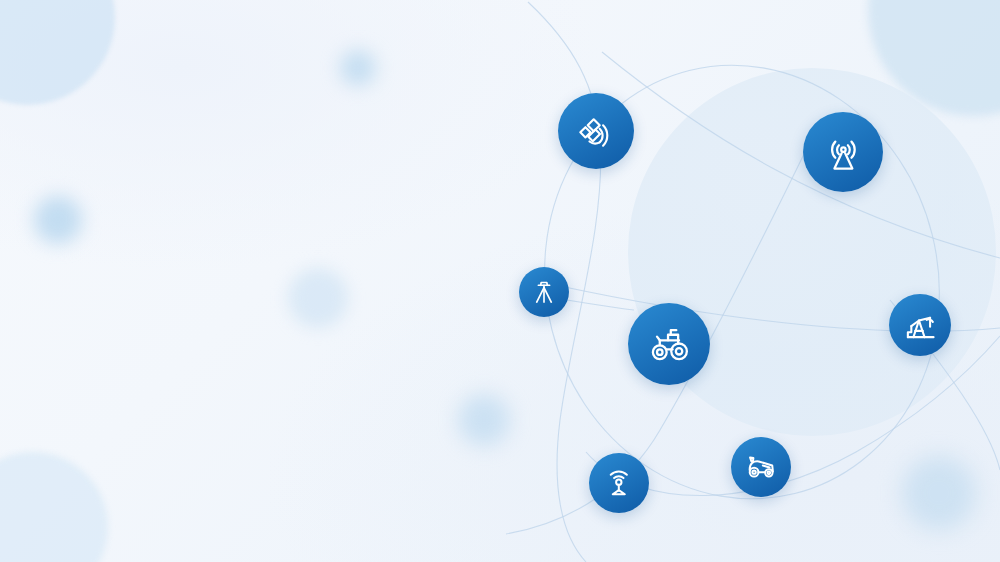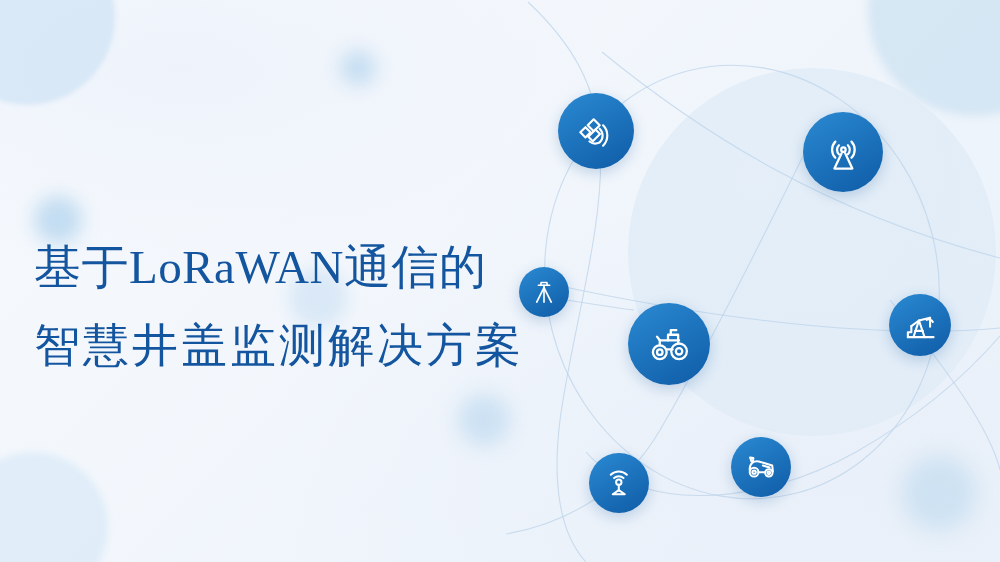--- a/index.html
+++ b/index.html
@@ -117,24 +117,20 @@
     <ellipse cx="742" cy="282" rx="196" ry="218" transform="rotate(-14 742 282)"></ellipse>
     <path d="M528 2 C 575 46, 596 88, 600 140 C 606 224, 572 330, 560 420 C 552 484, 560 534, 586 562"></path>
     <path d="M602 52 C 700 132, 824 212, 1000 258"></path>
     <path d="M560 286 C 700 316, 870 340, 1000 328"></path>
     <path d="M806 150 C 760 244, 706 352, 660 430 C 630 482, 576 522, 506 534"></path>
     <path d="M586 452 C 640 514, 760 506, 856 452 C 930 410, 974 366, 1000 336"></path>
     <path d="M890 300 C 946 368, 990 428, 1000 470"></path>
     <path d="M520 292 C 566 300, 600 306, 634 310"></path>
   </svg>
 
-  <div class="title-block">
-    <div class="title-line l1" style="color: rgb(20, 85, 159);">基于LoRaWAN通信的</div>
-    <div class="title-line l2" style="color: rgb(20, 85, 159);">智慧井盖监测解决方案</div>
-  </div>
 
   <div class="node" id="n-satellite" title="卫星通信" style="left: 558px; top: 93px; width: 76px; height: 76px; background: linear-gradient(150deg, rgb(42, 138, 210) 0%, rgb(15, 91, 166) 100%);">
     <svg viewBox="0 0 100 100">
       <rect x="16" y="44" width="17" height="17" transform="rotate(-45 24.5 52.5)"></rect>
       <rect x="34" y="26" width="20" height="20" transform="rotate(-45 44 36)"></rect>
       <rect x="33" y="52" width="24" height="15" transform="rotate(-45 45 59.5)"></rect>
       <path d="M58 44 A 22 22 0 0 1 58 76"></path>
       <path d="M66 36 A 34 34 0 0 1 66 84"></path>
       <path d="M34 74 A 22 22 0 0 0 58 76"></path>
     </svg>

